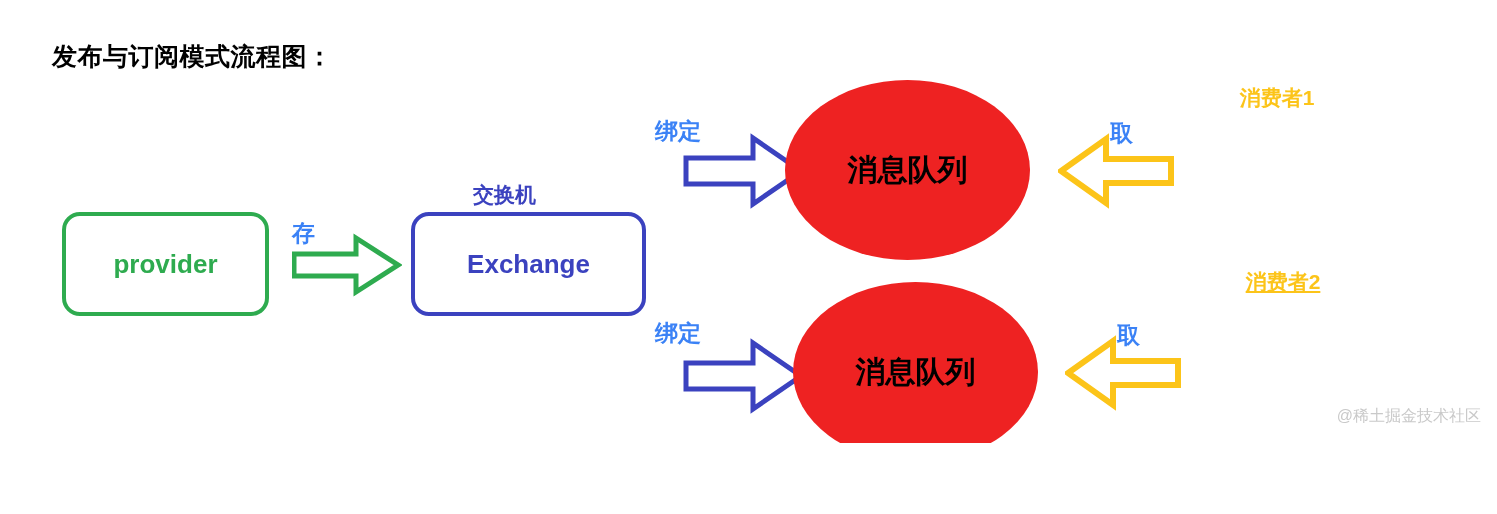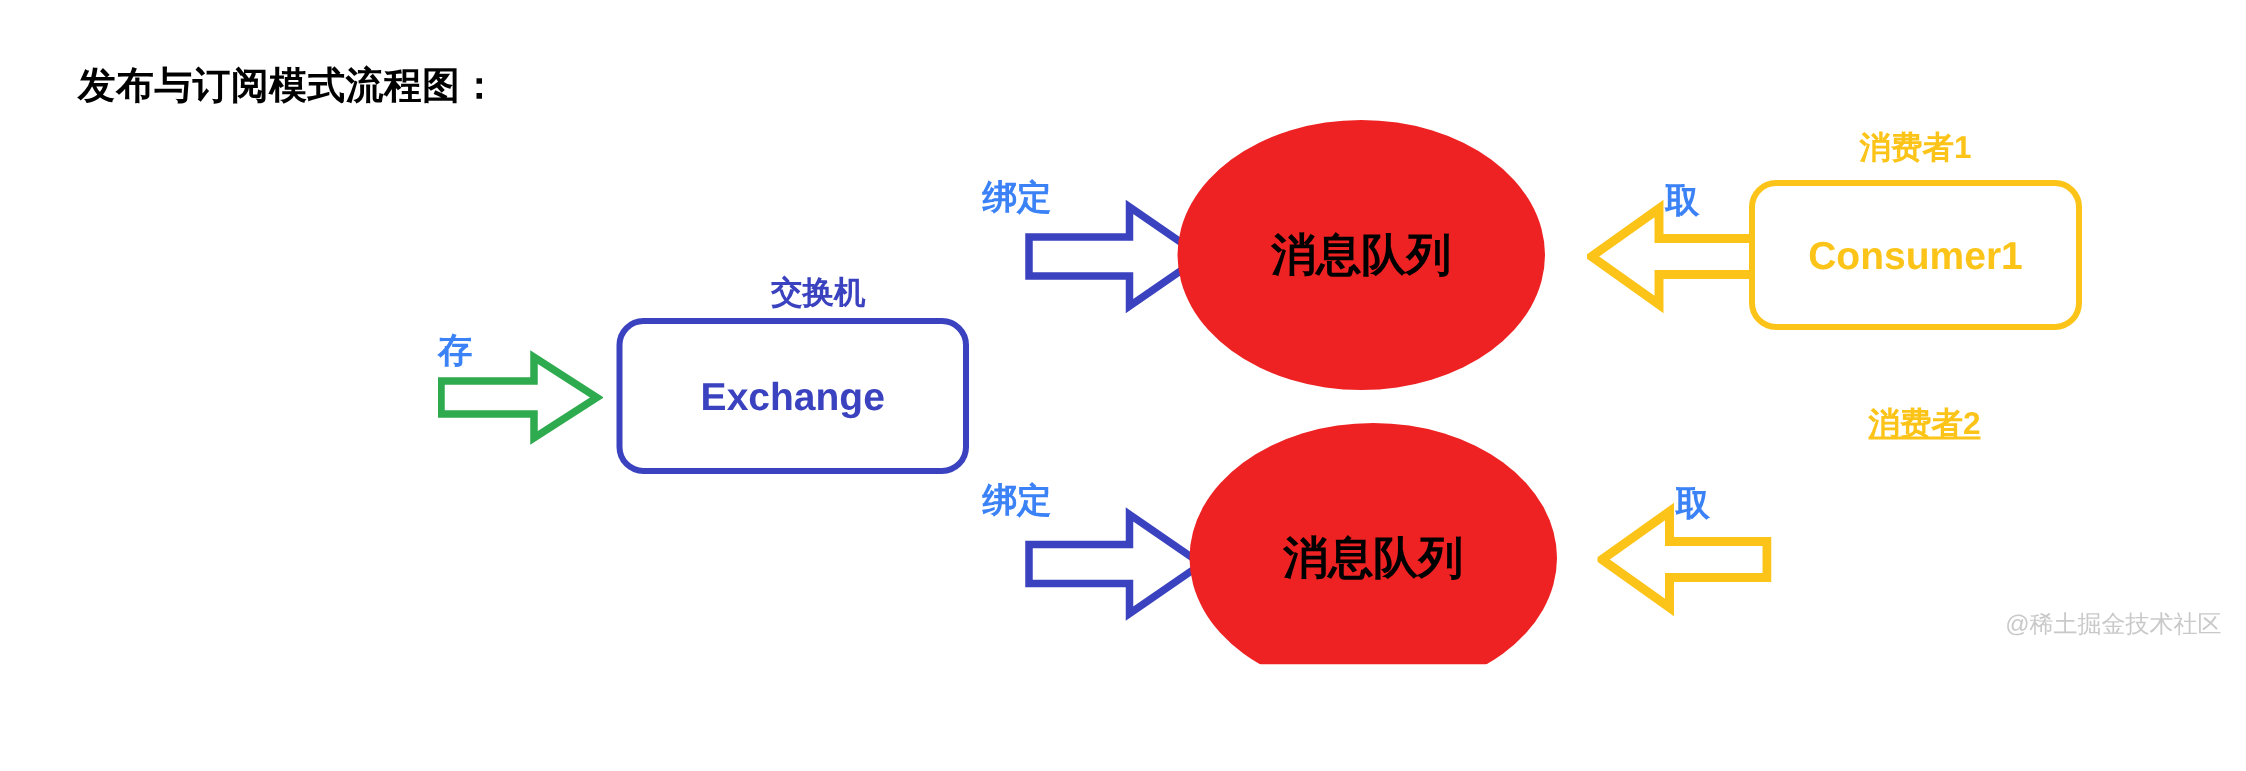--- a/index.html
+++ b/index.html
@@ -64,21 +64,21 @@
     left: 62px; top: 181px; width: 207px; color: #2eab4f;
   }
 
   
   #exchange-box {
     left: 411px; top: 212px; width: 235px; height: 104px;
     border-width: 4px; border-color: #3b42bf;
   }
   #exchange-box .node-text { color: #3b42bf; }
   #exchange-caption {
-    left: 428px; top: 181px; width: 235px; color: #3b42bf;
+    left: 387px; top: 181px; width: 235px; color: #3b42bf;
   }
 
   
   .consumer-box {
     width: 222px; height: 100px;
     border-width: 4px; border-color: #fcc419;
   }
   .consumer-box .node-text { color: #fcc419; }
   .consumer-caption { width: 222px; color: #fcc419; }
   #consumer1-box { left: 1166px; top: 120px; }
@@ -140,20 +140,23 @@
     white-space: nowrap;
   }
 </style>
 </head>
 <body>
 
 <div id="canvas">
 
   <div id="page-title">发布与订阅模式流程图：</div>
 
+  <div class="node-box" id="provider-box">
+    <span class="node-text">provider</span>
+  </div>
 
   <div class="arrow-label" id="label-store">存</div>
   <div class="arrow" id="arrow-store">
     <svg width="110" height="66" viewBox="0 0 110 66">
       <path d="M2 22 L64 22 L64 6 L106 33 L64 60 L64 44 L2 44 Z" fill="#ffffff" stroke="#2eab4f" stroke-width="5" stroke-linejoin="miter"></path>
     </svg>
   </div>
 
   <div class="node-caption" id="exchange-caption">交换机</div>
   <div class="node-box" id="exchange-box">
@@ -189,21 +192,18 @@
   </div>
 
   <div class="arrow-label" id="label-take2">取</div>
   <div class="arrow" id="arrow-take2">
     <svg width="116" height="76" viewBox="0 0 116 76">
       <path d="M113 26 L48 26 L48 6 L3 38 L48 70 L48 50 L113 50 Z" fill="#ffffff" stroke="#fcc419" stroke-width="6" stroke-linejoin="miter"></path>
     </svg>
   </div>
 
   <div class="node-caption consumer-caption" id="consumer1-caption">消费者1</div>
-  <div class="node-box consumer-box" id="consumer1-box">
-    <span class="node-text">Consumer1</span>
-  </div>
 
   <div class="node-caption consumer-caption" id="consumer2-caption">消费者2</div>
 
   <div id="watermark">@稀土掘金技术社区</div>
 
 </div>
 
 </body></html>

